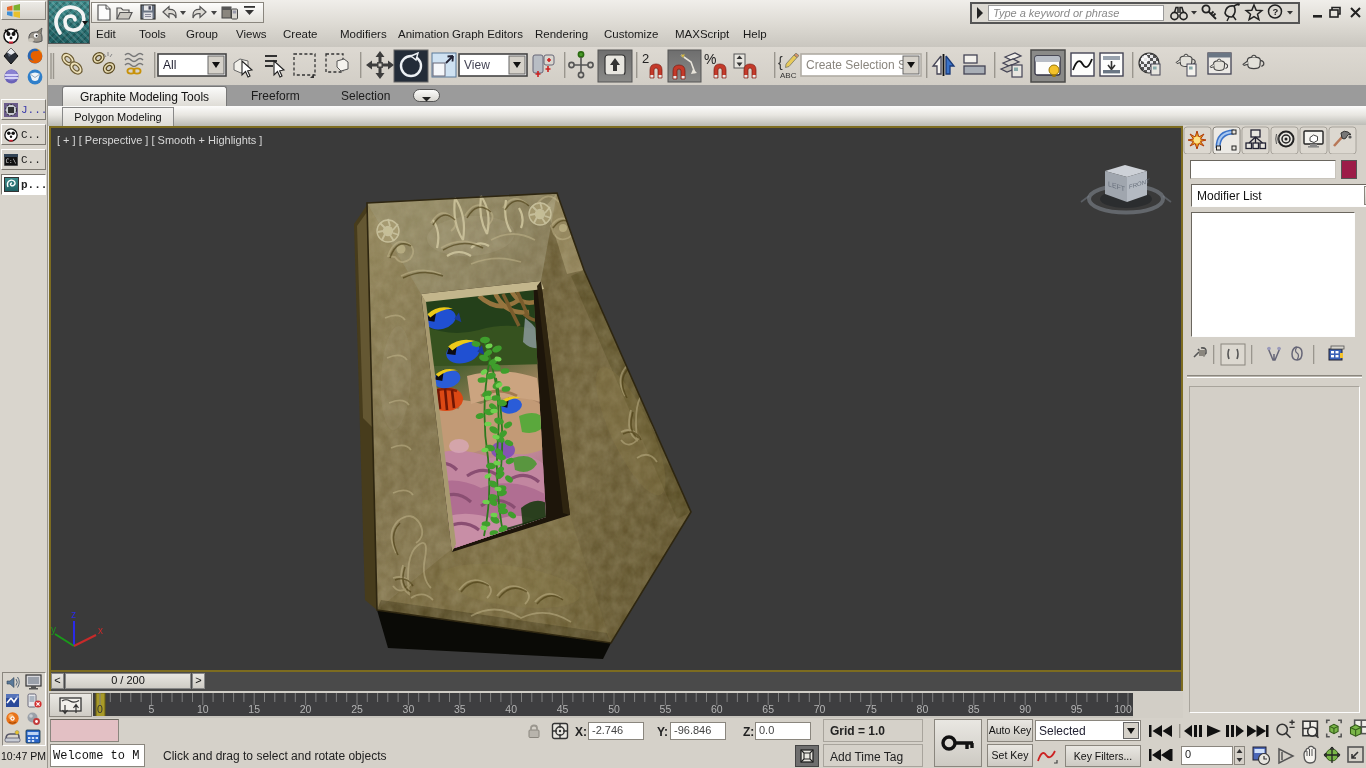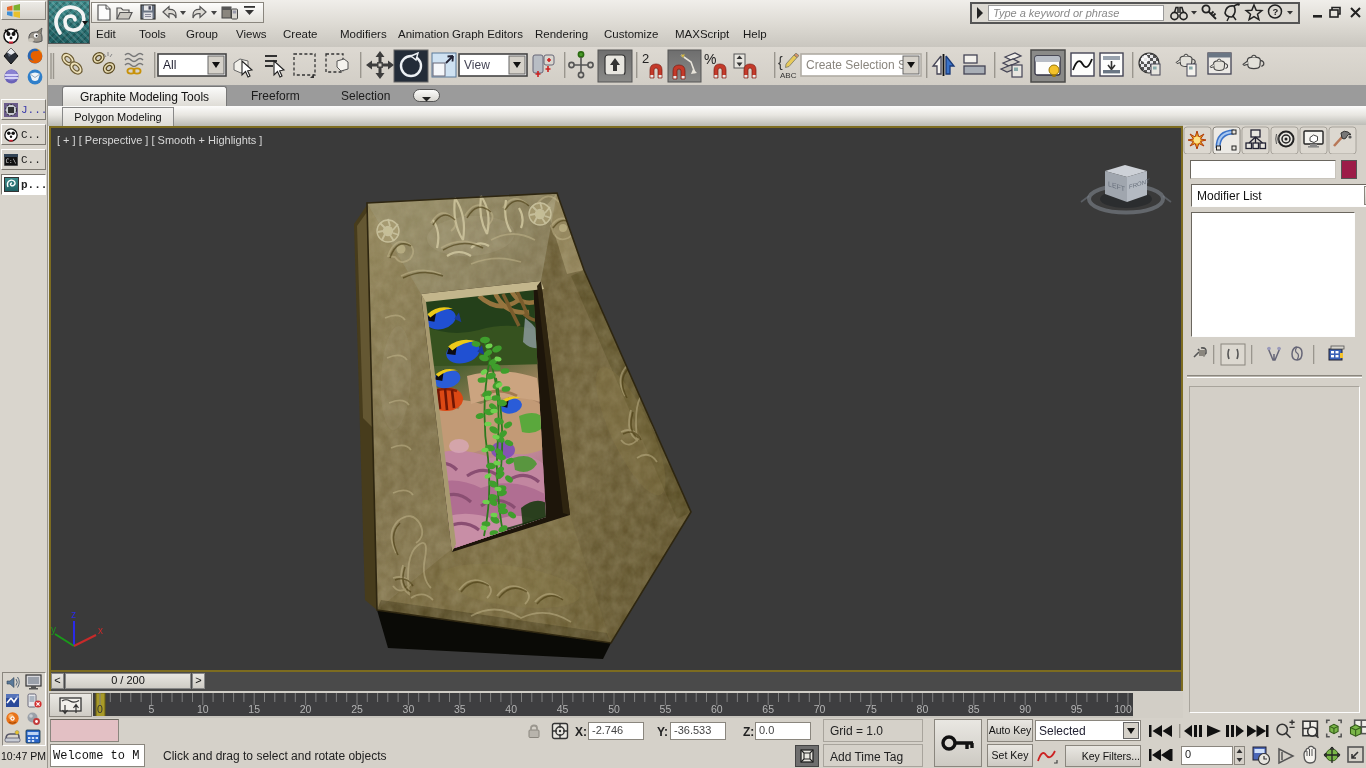--- a/index.html
+++ b/index.html
@@ -919,25 +919,25 @@
 
       <svg class="abs" style="left:503px;top:4px;" width="18" height="18" viewBox="0 0 18 18">
         <rect x="1.5" y="1.5" width="15" height="15" rx="2" fill="#e8e6e0" stroke="#333" stroke-width="1.4"></rect>
         <circle cx="9" cy="9" r="4.2" fill="none" stroke="#333" stroke-width="1.4"></circle>
         <path d="M9 2 L9 6 M9 12 L9 16 M2 9 L6 9 M12 9 L16 9" stroke="#333" stroke-width="1.4"></path>
         <circle cx="9" cy="9" r="1.2" fill="#333"></circle>
       </svg>
       <span class="abs" style="left:527px;top:7px;font-size:12px;font-weight:bold;color:#222;">X:</span>
       <div class="abs fld" style="left:540px;top:4px;width:56px;height:18px;">-2.746</div>
       <span class="abs" style="left:609px;top:7px;font-size:12px;font-weight:bold;color:#222;">Y:</span>
-      <div class="abs fld" style="left:622px;top:4px;width:56px;height:18px;">-36.533</div>
+      <div class="abs fld" style="left:622px;top:4px;width:56px;height:18px;">-96.846</div>
       <span class="abs" style="left:695px;top:7px;font-size:12px;font-weight:bold;color:#222;">Z:</span>
       <div class="abs fld" style="left:707px;top:4px;width:56px;height:18px;">0.0</div>
 
-      <div class="abs" style="left:775px;top:1px;width:100px;height:23px;border:1px solid #a8a49c;font-size:12px;color:#222;padding:4px 0 0 6px;">Grid = 1.0</div>
+      <div class="abs" style="left:775px;top:1px;width:100px;height:23px;border:1px solid #a8a49c;font-size:12px;color:#222;padding:4px 0 0 6px;font-weight:bold;">Grid = 1.0</div>
       <div class="abs" style="left:747px;top:27px;width:24px;height:22px;background:#6e6e6e;border:1px solid #444;">
         <svg width="22" height="20" viewBox="0 0 22 20">
             <rect x="5" y="4" width="12" height="12" fill="#e8e6e0" stroke="#222" stroke-width="1.3"></rect>
             <path d="M8 7 L14 7 L14 13 L8 13 Z M5 4 L8 7 M17 4 L14 7 M5 16 L8 13 M17 16 L14 13" fill="none" stroke="#222" stroke-width="1.1"></path>
           </svg>
       </div>
       <div class="abs" style="left:775px;top:26px;width:100px;height:23px;border:1px solid #a8a49c;font-size:12px;color:#222;padding:5px 0 0 6px;">Add Time Tag</div>
 
       <div class="abs" style="left:886px;top:1px;width:48px;height:48px;background:linear-gradient(#e9e7e2,#cdcac3);border:1px solid #8a867e;">
         <svg width="46" height="46" viewBox="0 0 46 46">
@@ -952,21 +952,21 @@
       <div class="abs" style="left:1075px;top:4px;width:16px;height:17px;background:#d5d1c9;border:1px solid #666;">
         <svg width="14" height="15">
             <path d="M3 5 L11 5 L7 11 Z" fill="#111"></path>
           </svg>
       </div>
 
       <svg class="abs" style="left:988px;top:29px;" width="22" height="18" viewBox="0 0 22 18">
         <path d="M2 14 Q6 2 10 8 Q14 14 19 4" fill="none" stroke="#c22" stroke-width="1.8"></path>
         <path d="M18 16 L21 16 L21 13" fill="none" stroke="#444" stroke-width="1.2"></path>
       </svg>
-      <div class="abs btn" style="left:1017px;top:27px;width:76px;height:22px;padding-top:4px;text-align:right;">Key Filters...</div>
+      <div class="abs btn" style="left:1017px;top:27px;width:76px;height:22px;padding-top:4px;">Key Filters...</div>
 
       <svg class="abs" style="left:1098px;top:2px;" width="220" height="22" viewBox="0 0 220 22">
         <g fill="#111">
           <path d="M3 5 L3 17 L5.5 17 L5.5 5 Z M16 5 L6.5 11 L16 17 Z M26 5 L16.5 11 L26 17 Z"></path>
           <rect x="33" y="4" width="1.4" height="14" fill="#9a968e"></rect>
           <path d="M46 5 L38 11 L46 17 Z M48 5 L51 5 L51 17 L48 17 Z M53 5 L56 5 L56 17 L53 17 Z"></path>
           <path d="M61 5 L75 11 L61 17 Z"></path>
           <path d="M83 5 L80 5 L80 17 L83 17 Z M85 5 L88 5 L88 17 L85 17 Z M90 5 L98 11 L90 17 Z"></path>
           <path d="M101 5 L110.5 11 L101 17 Z M110.5 5 L120 11 L110.5 17 Z M120 5 L120 17 L122.5 17 L122.5 5 Z"></path>
         </g>

